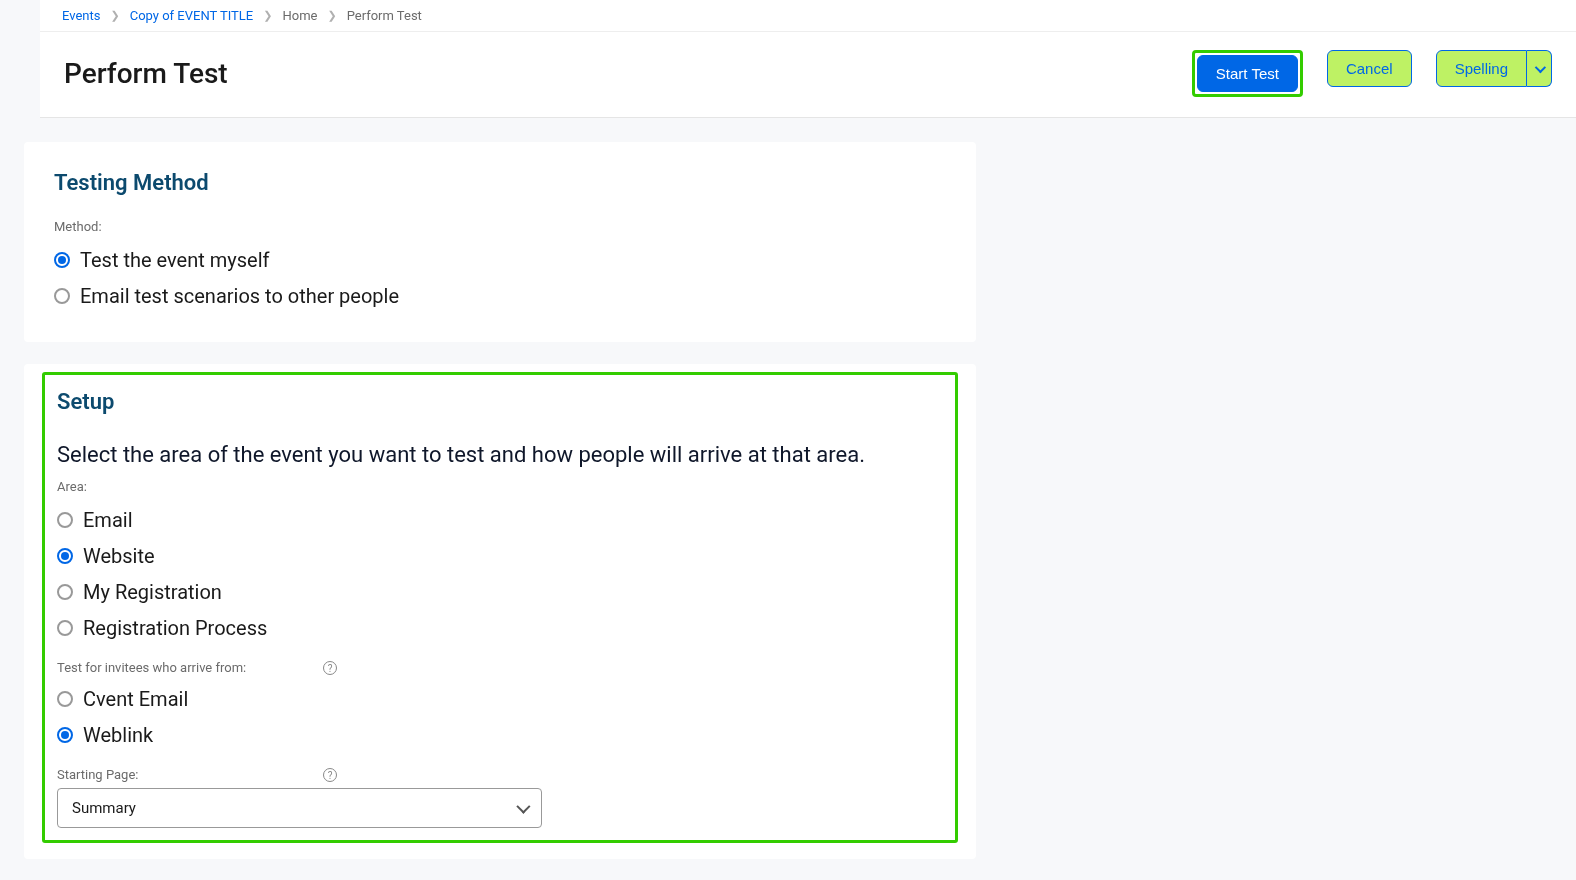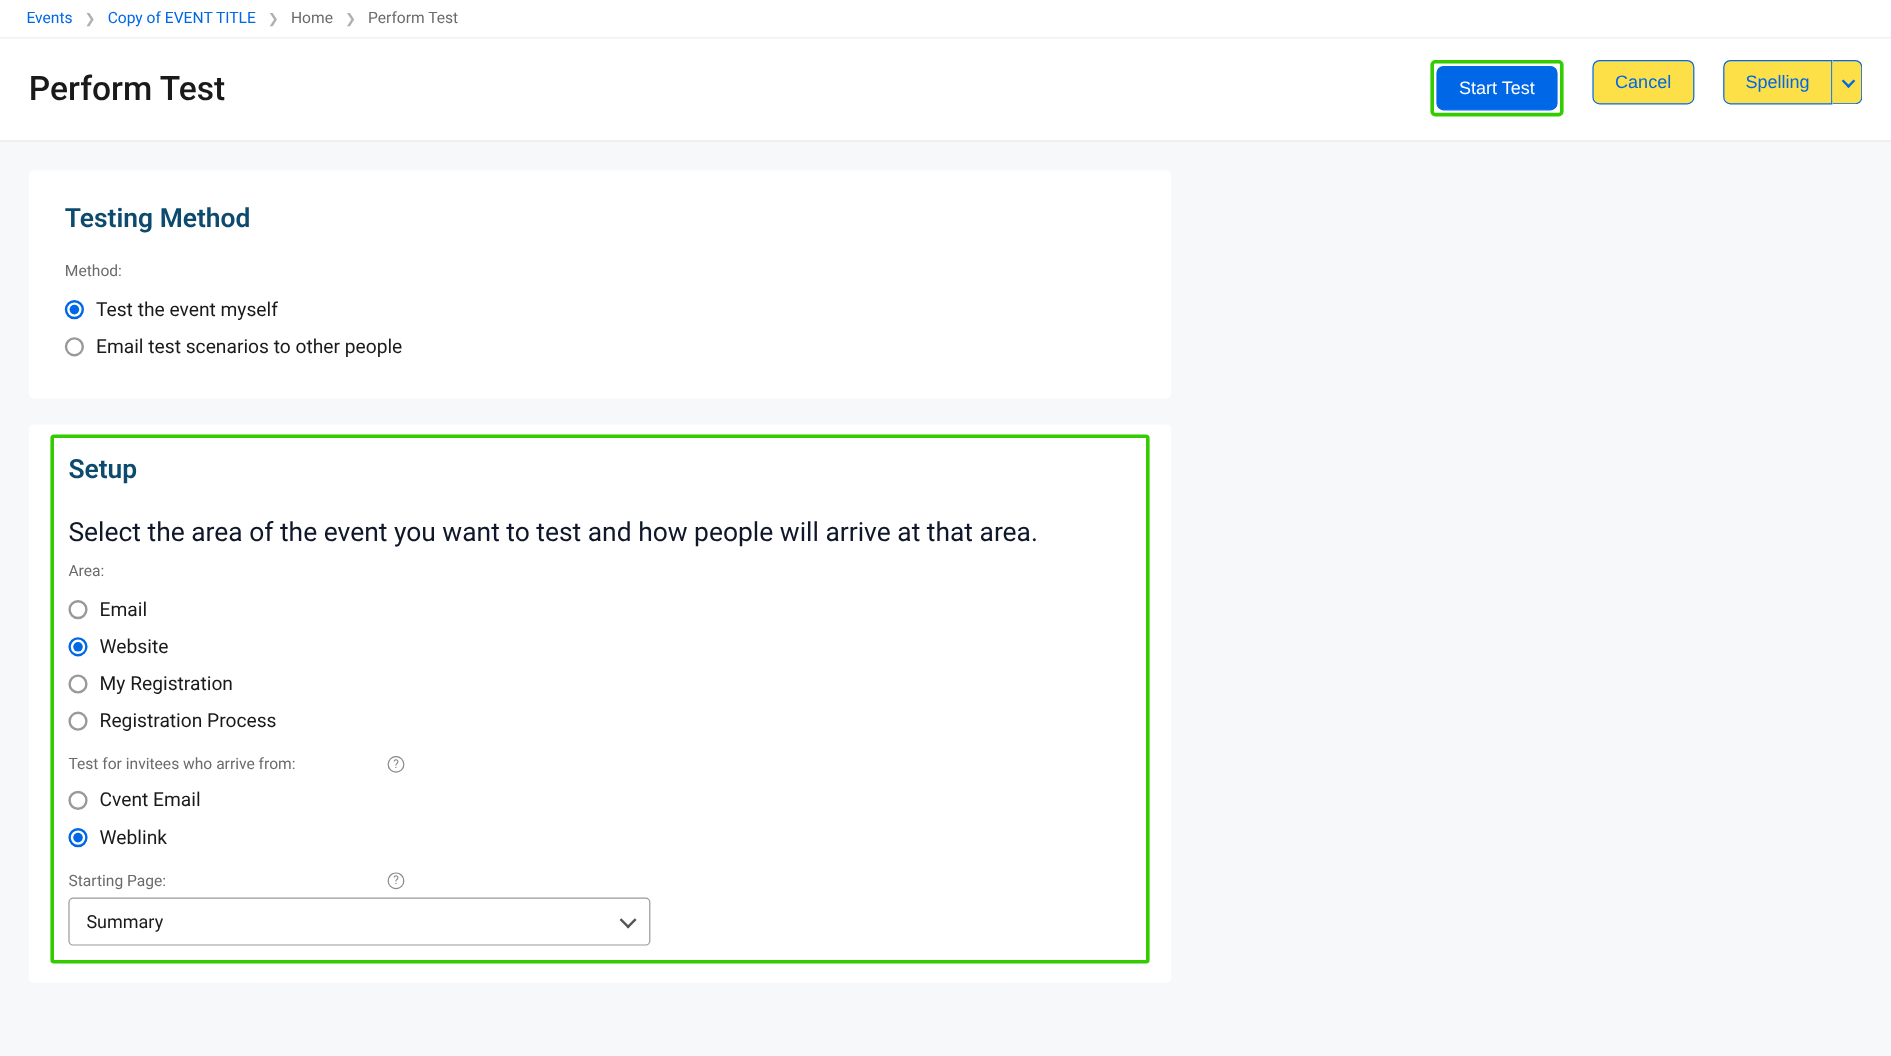--- a/index.html
+++ b/index.html
@@ -9,20 +9,21 @@
     }
     body {
       font-family: -apple-system, BlinkMacSystemFont, "Segoe UI", Roboto, "Helvetica Neue", Arial, sans-serif;
       background: #f7f8fa;
       color: #1a1a1a;
       font-size: 14px;
     }
     .top-bar {
       background: #fff;
       border-bottom: 1px solid #e5e5e5;
+      margin-left: 40px;
     }
     .breadcrumb {
       padding: 8px 22px;
       font-size: 13px;
       color: #6b6b6b;
       display: flex;
       align-items: center;
       gap: 10px;
       border-bottom: 1px solid #eee;
     }
@@ -58,21 +59,21 @@
       cursor: pointer;
       border: 1px solid transparent;
       background: #fff;
     }
     .btn-primary {
       background: #0067e6;
       color: #fff;
       border-color: #0067e6;
     }
     .btn-outline {
-      background: #fde047;
+      background: #bef264;
       color: #0067e6;
       border: 1px solid #0067e6;
     }
     .btn-group {
       display: flex;
     }
     .btn-group .btn-outline {
       border-radius: 6px 0 0 6px;
     }
     .btn-group .btn-chevron {
@@ -132,21 +133,21 @@
       border-color: #0067e6;
     }
     .radio.checked::after {
       content: "";
       width: 8px;
       height: 8px;
       background: #0067e6;
       border-radius: 50%;
     }
     .radio-label {
-      font-size: 16px;
+      font-size: 20px;
       color: #1a1a1a;
     }
     .setup-inner {
       border: 3px solid #33cc00;
       border-radius: 3px;
       padding: 14px 12px 12px 12px;
       margin: -14px -12px -12px -12px;
     }
     .setup-desc {
       font-size: 22px;
@@ -163,21 +164,21 @@
       border-radius: 50%;
       display: inline-flex;
       align-items: center;
       justify-content: center;
       font-size: 10px;
       color: #888;
       margin-left: auto;
     }
     .label-row {
       display: flex;
-      align-items: flex-start;
+      align-items: flex-end;
       width: 280px;
       margin-bottom: 6px;
     }
     .select-box {
       width: 485px;
       border: 1px solid #999;
       border-radius: 4px;
       padding: 10px 14px;
       display: flex;
       justify-content: space-between;

